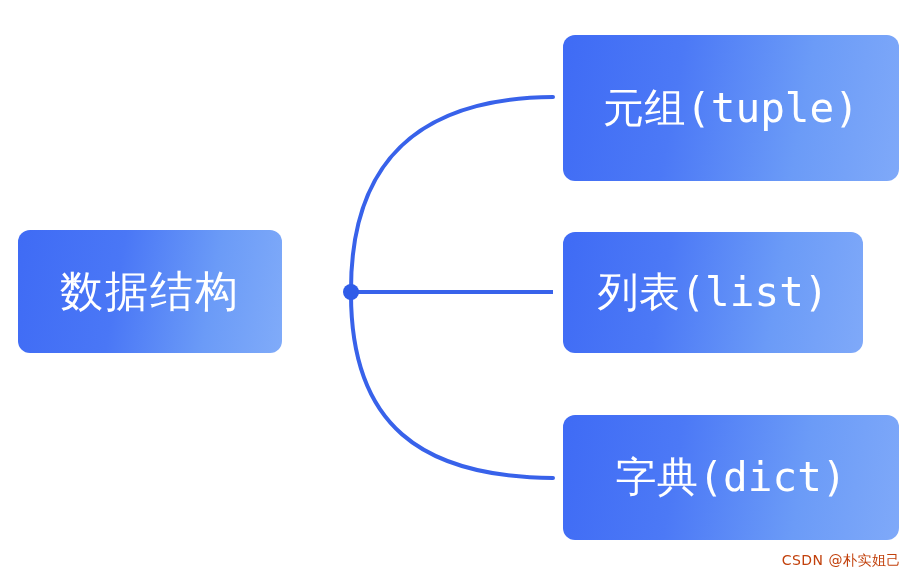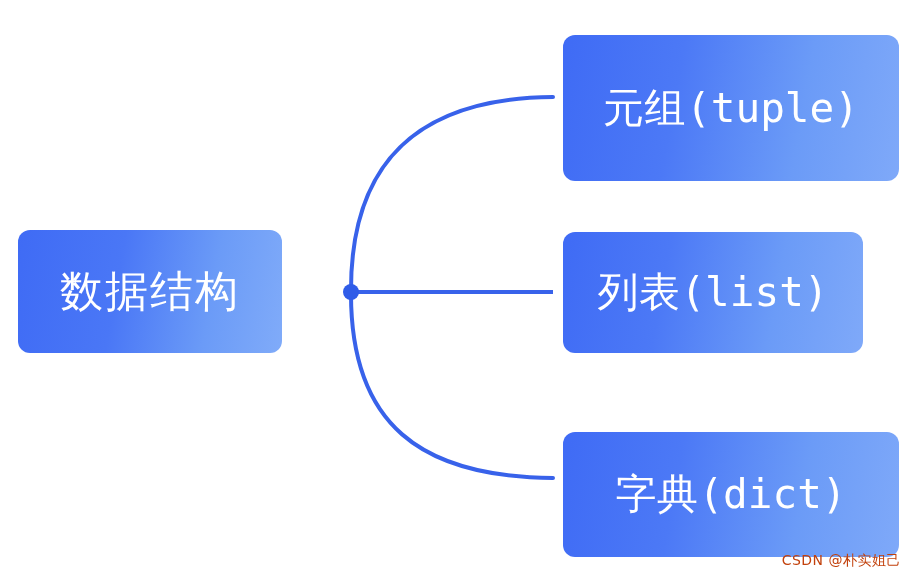--- a/index.html
+++ b/index.html
@@ -71,21 +71,21 @@
   #node-list {
     left: 563px;
     top: 232px;
     width: 300px;
     height: 121px;
     background: linear-gradient(100deg, #3f6bf5 0%, #4c79f6 34%, #6b9bf7 70%, #7fa9f9 100%);
     font-size: 41px;
   }
   #node-dict {
     left: 563px;
-    top: 432px;
+    top: 415px;
     width: 336px;
     height: 125px;
     background: linear-gradient(100deg, #3f6bf5 0%, #4c79f6 34%, #6b9bf7 70%, #7fa9f9 100%);
     font-size: 41px;
   }
 
   #watermark {
     position: absolute;
     right: 16px;
     bottom: 6px;

